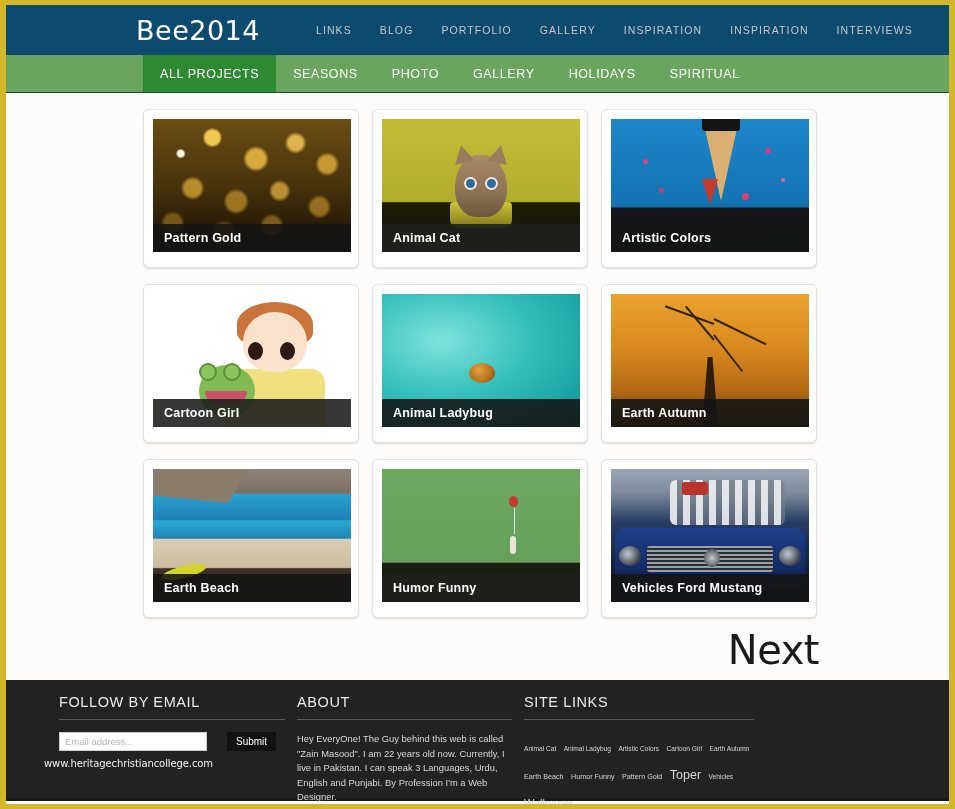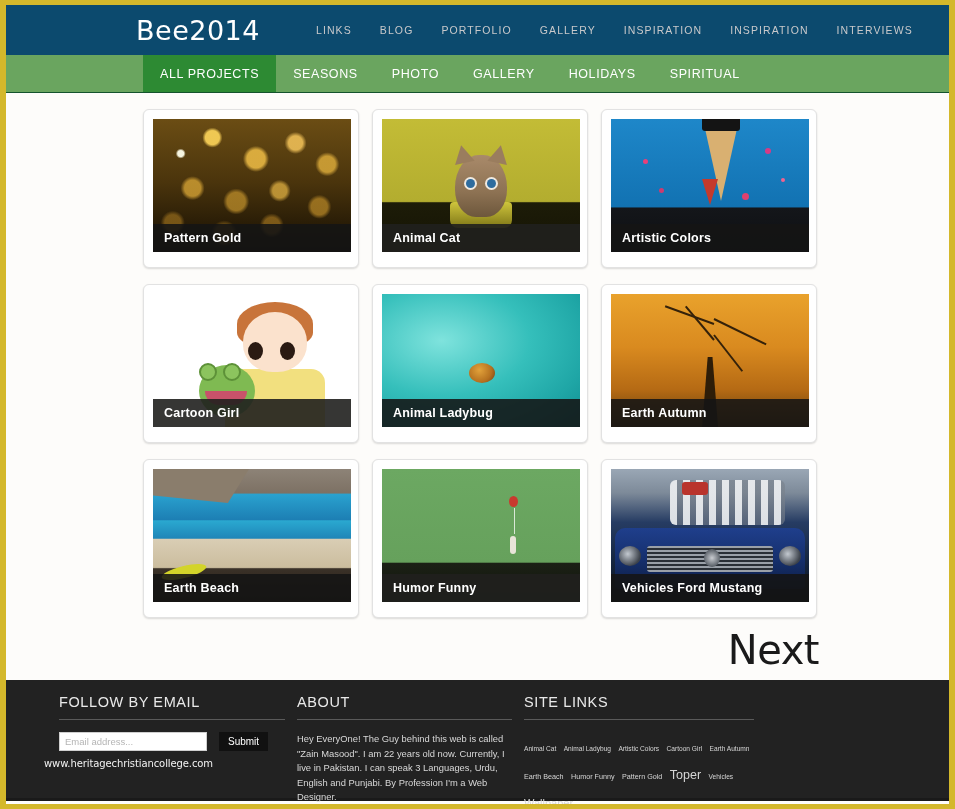--- a/index.html
+++ b/index.html
@@ -370,21 +370,21 @@
   .fhead {
     color: #e9e9e9;
     font-size: 14.5px;
     letter-spacing: 0.6px;
     font-weight: 400;
     padding-bottom: 9px;
     border-bottom: 1px solid #5a5a5a;
     margin-bottom: 12px;
   }
 
-  .email-row { display: flex; align-items: stretch; gap: 12px; }
+  .email-row { display: flex; align-items: stretch; gap: 20px; }
   .email-input {
     width: 148px;
     height: 19px;
     background: #ffffff;
     border: 1px solid #cfcfcf;
     font-size: 9.5px;
     color: #555;
     padding: 0 5px;
     font-family: "Liberation Sans", sans-serif;
   }

